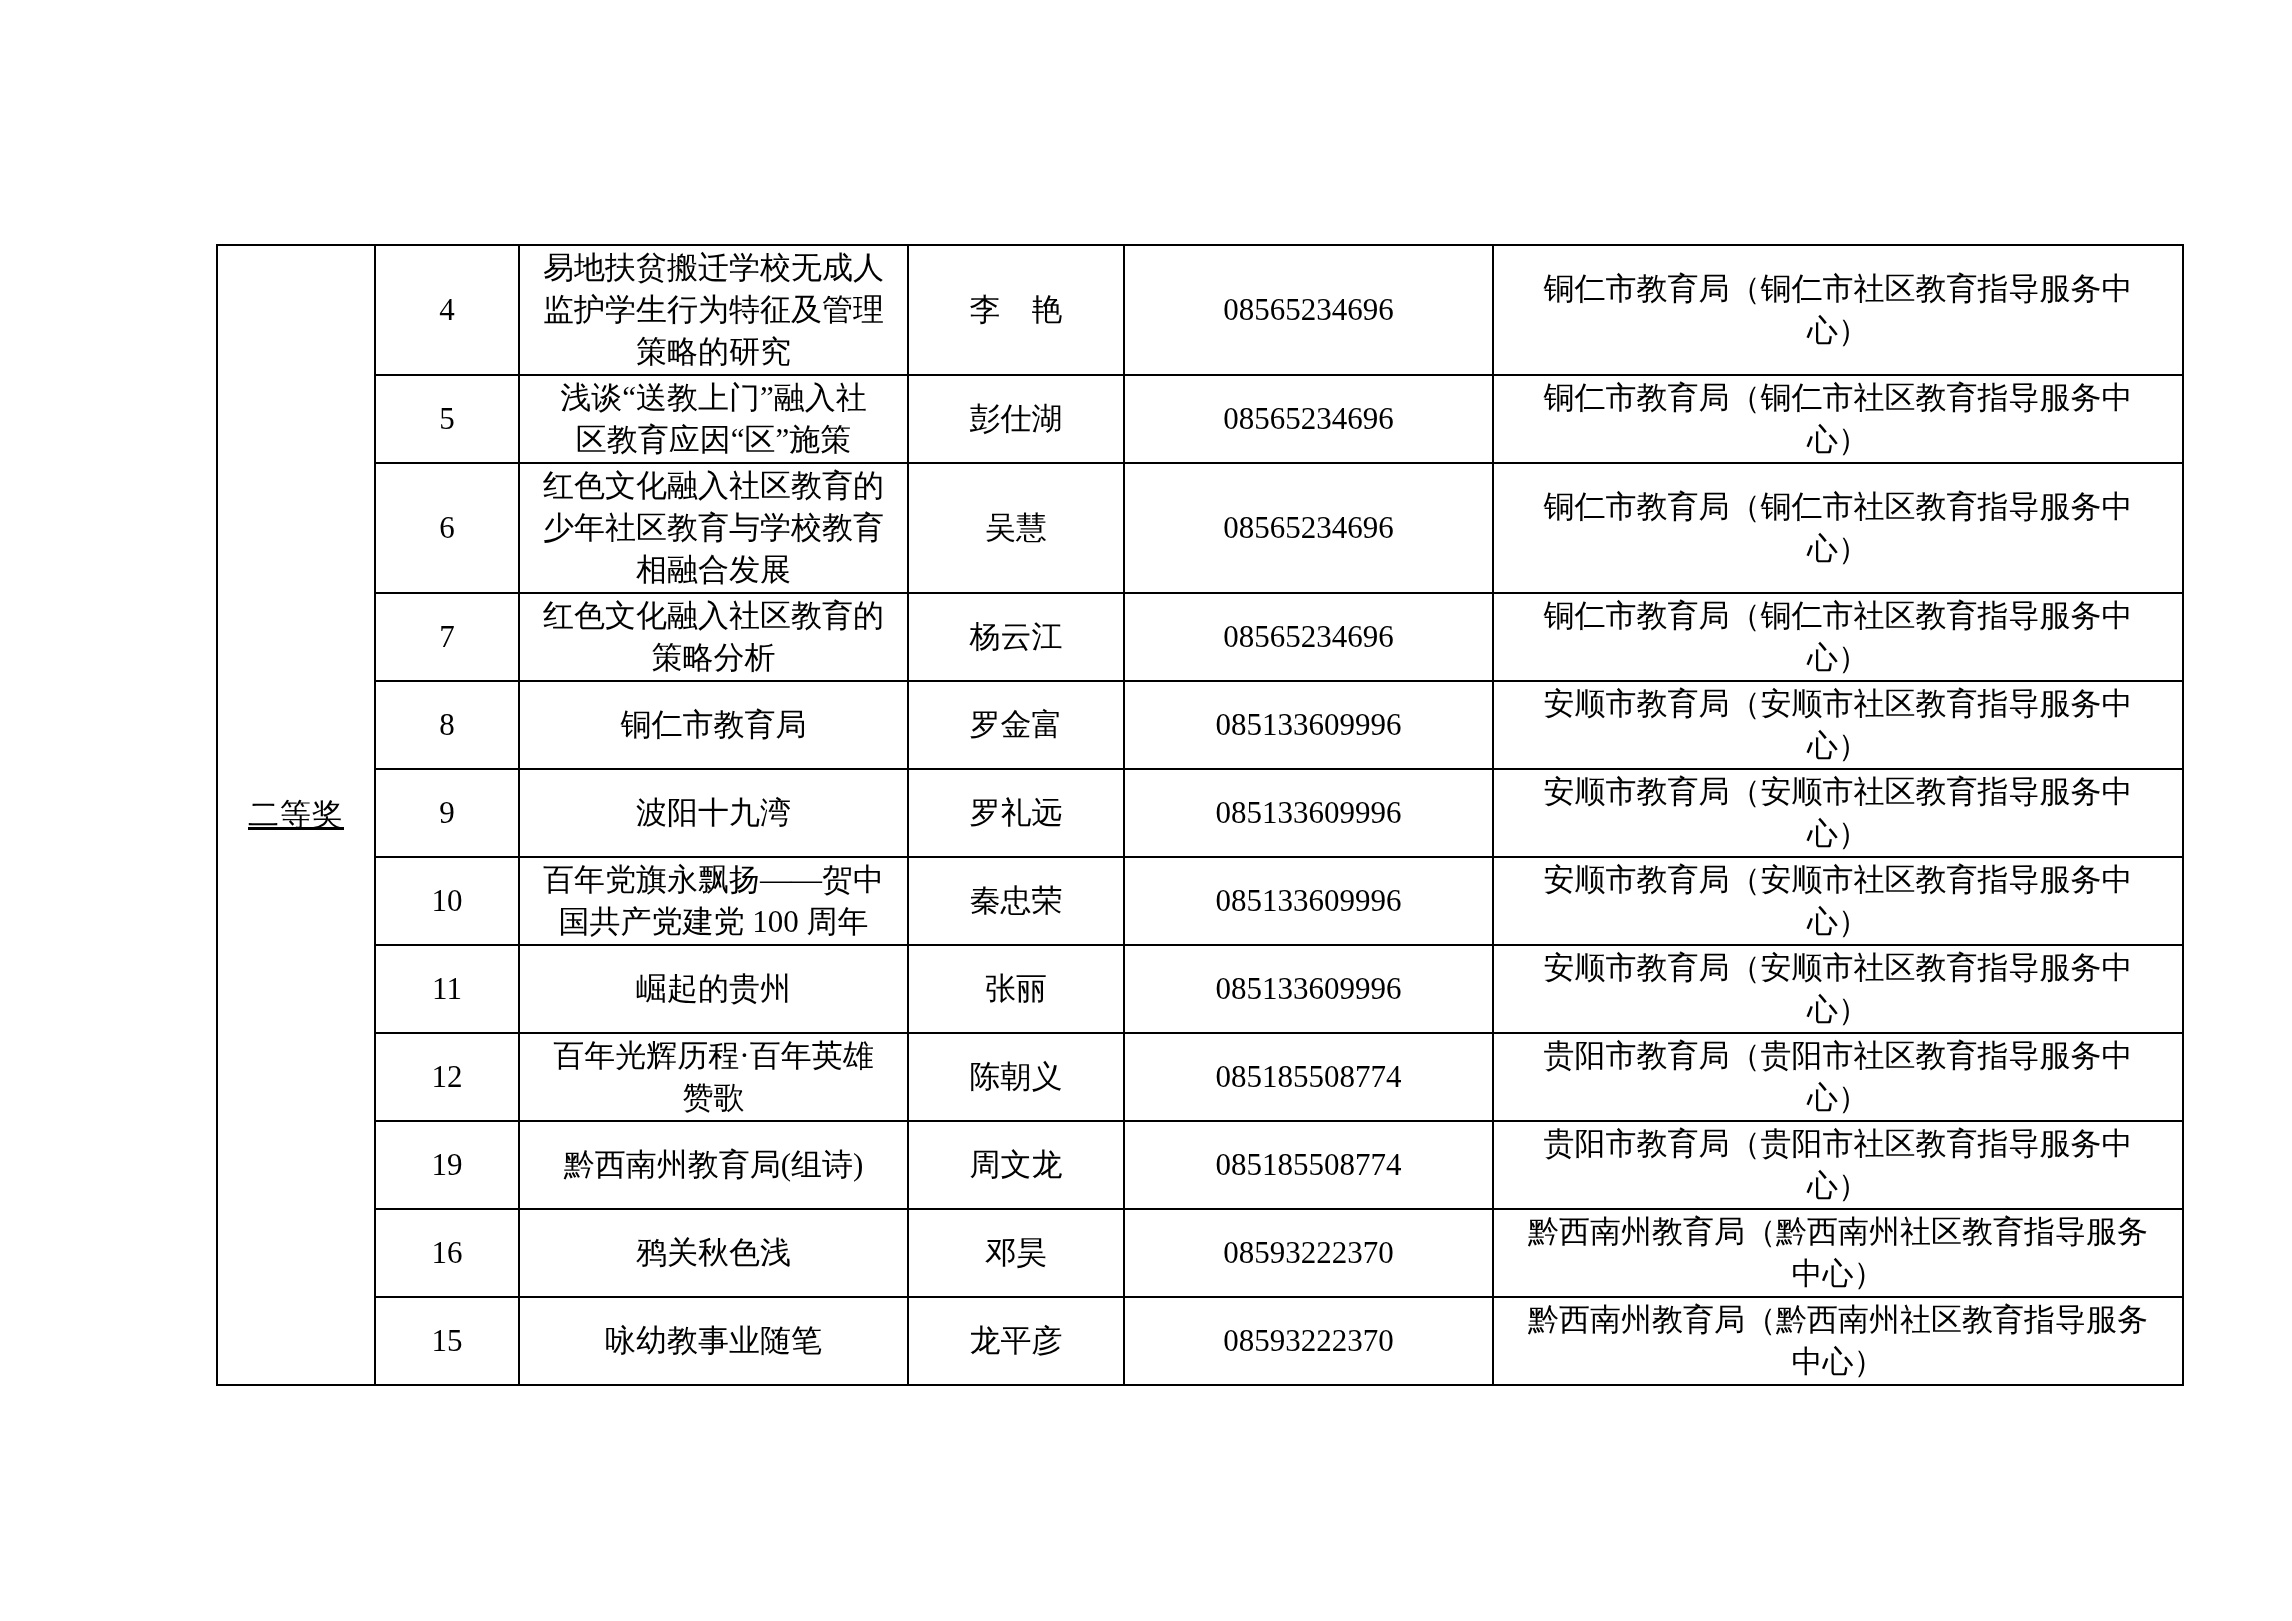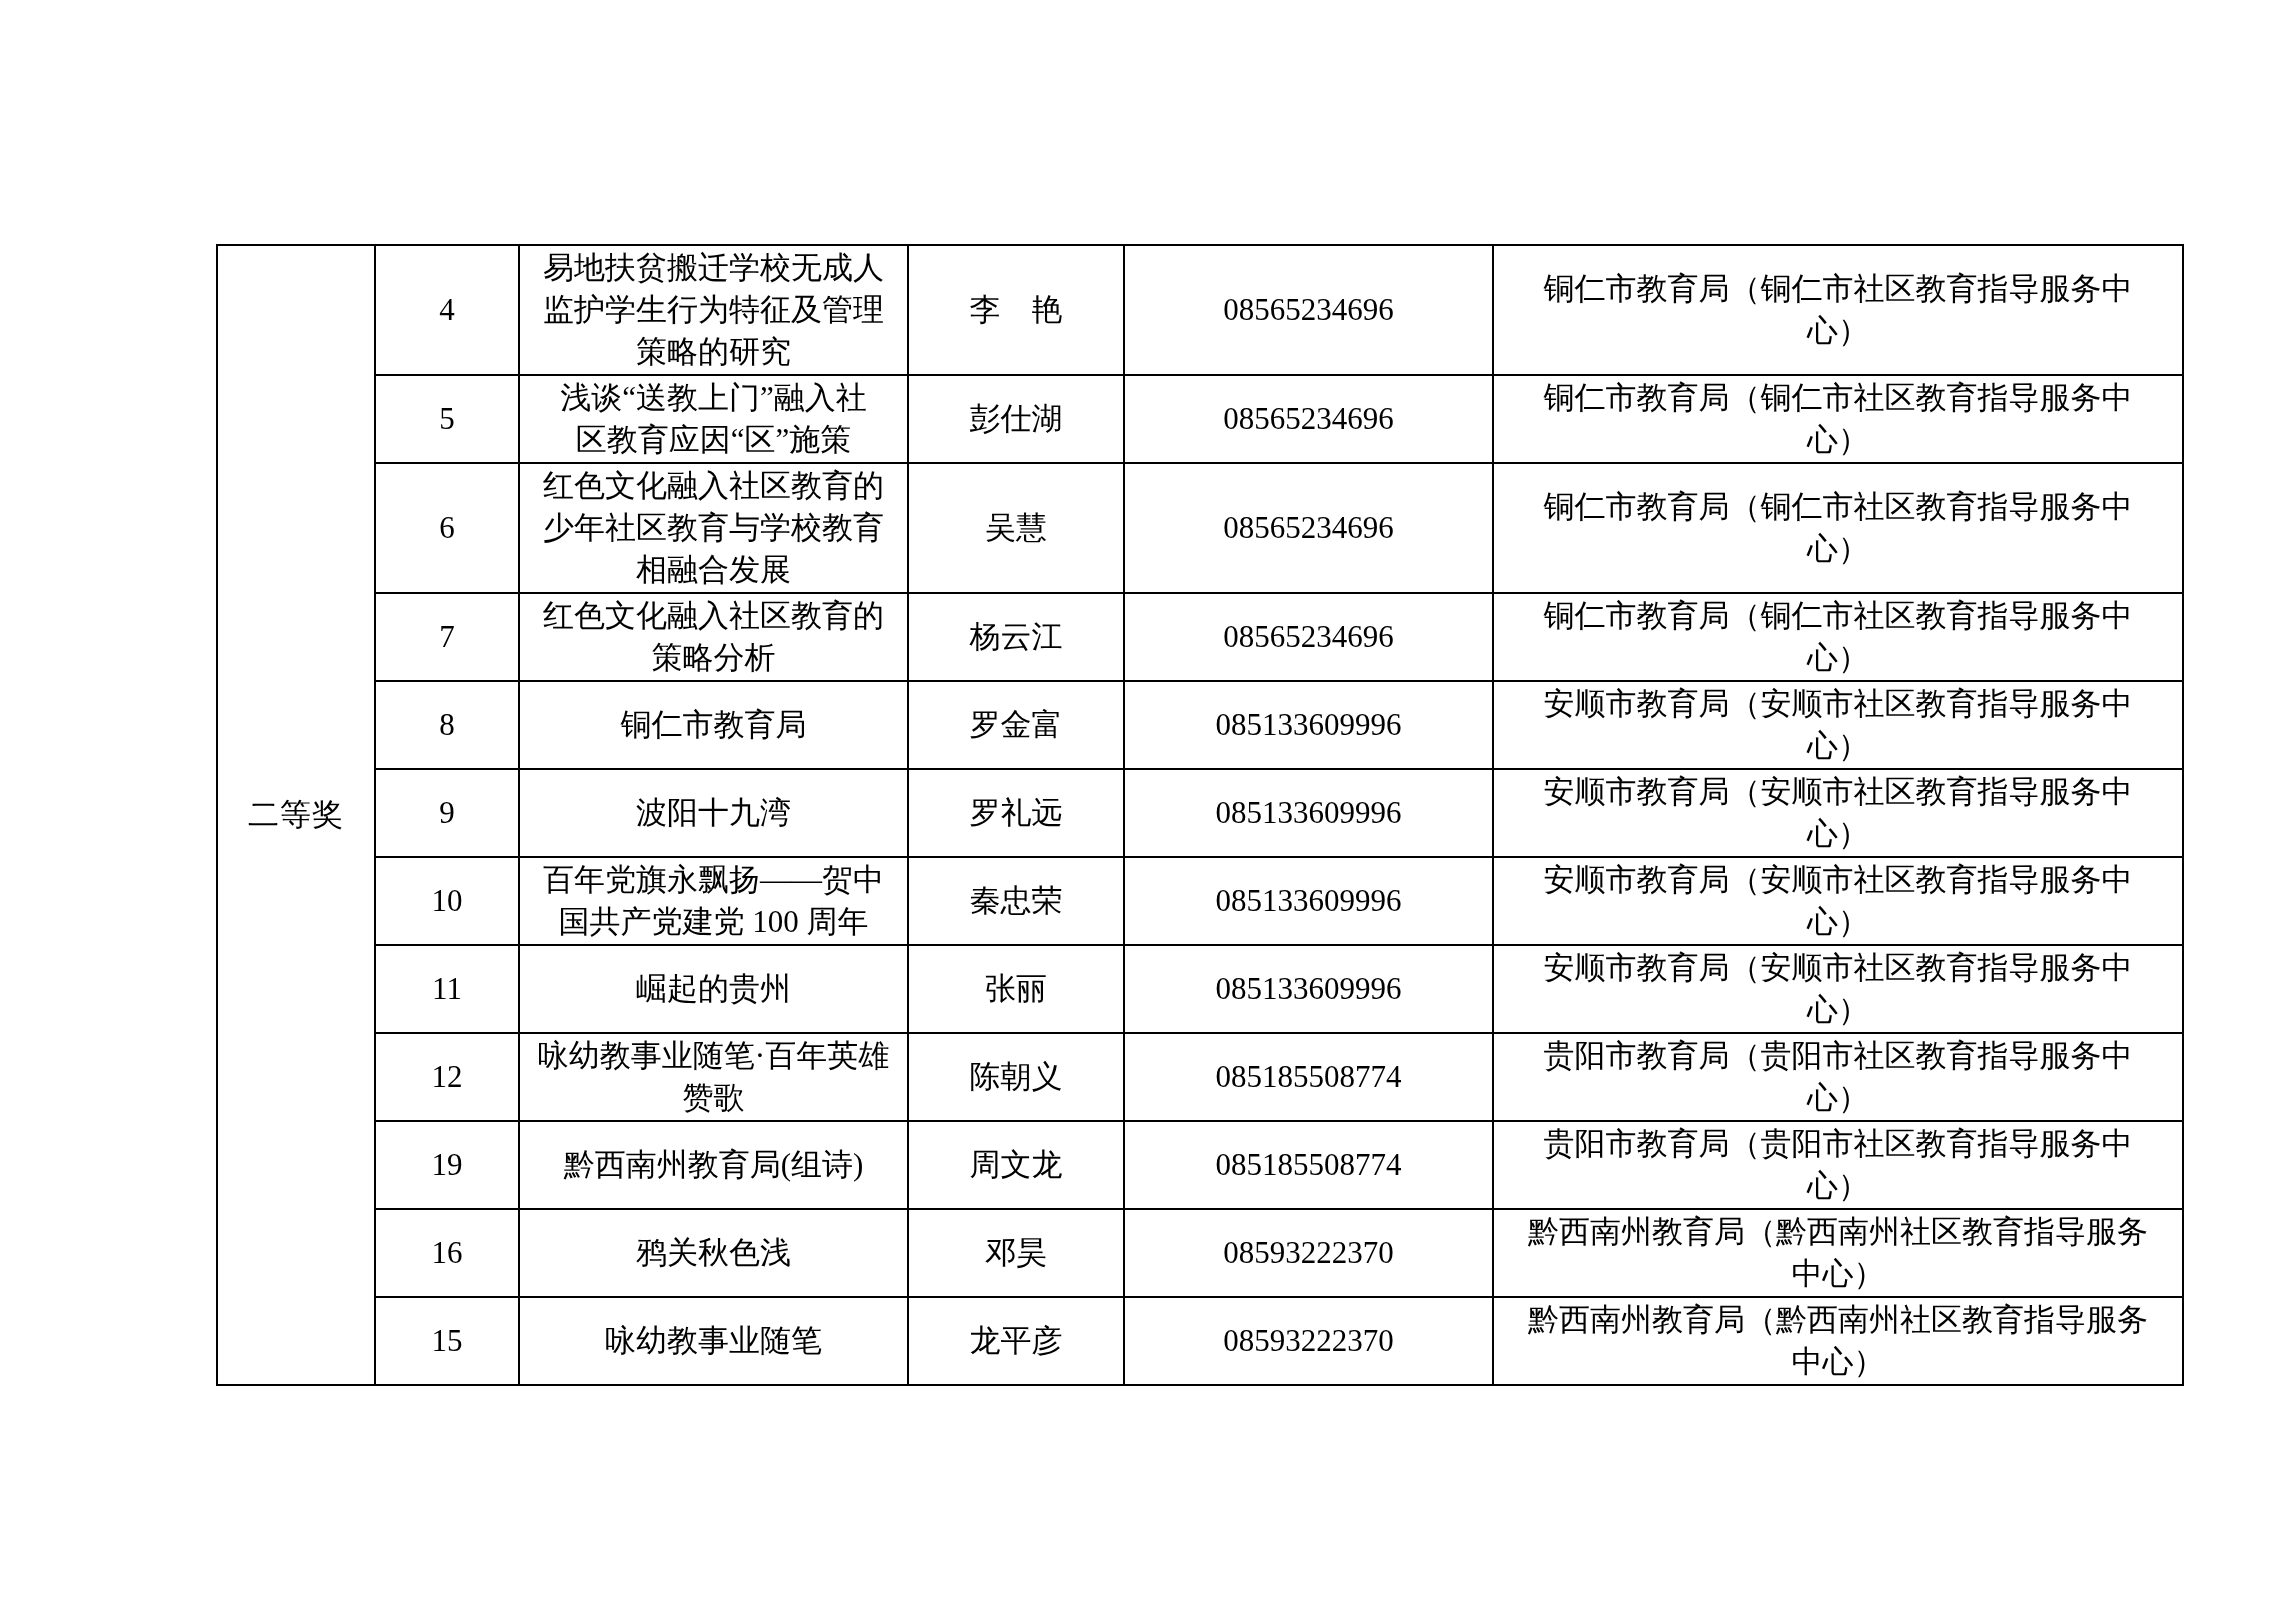--- a/index.html
+++ b/index.html
@@ -29,20 +29,21 @@
     text-align: center;
     vertical-align: middle;
     font-size: 31px;
     line-height: 42px;
     padding: 1px 5.9px;
     overflow: hidden;
   }
   td.award-cell {
     font-size: 31px;
     letter-spacing: 1px;
+    text-decoration: underline;
   }
   td.title-cell, td.org-cell {
     white-space: pre-line;
   }
   td.no-cell, td.phone-cell {
     font-family: "Liberation Serif", "DejaVu Serif", serif;
   }
 </style>
 </head>
 <body>
@@ -125,21 +126,21 @@
         <tr>
           <td class="no-cell">11</td>
           <td class="title-cell">崛起的贵州</td>
           <td class="name-cell">张丽</td>
           <td class="phone-cell">085133609996</td>
           <td class="org-cell">安顺市教育局（安顺市社区教育指导服务中
 心）</td>
         </tr>
         <tr>
           <td class="no-cell">12</td>
-          <td class="title-cell">咏幼教事业随笔·百年英雄
+          <td class="title-cell">百年光辉历程·百年英雄
 赞歌</td>
           <td class="name-cell">陈朝义</td>
           <td class="phone-cell">085185508774</td>
           <td class="org-cell">贵阳市教育局（贵阳市社区教育指导服务中
 心）</td>
         </tr>
         <tr>
           <td class="no-cell">19</td>
           <td class="title-cell">黔西南州教育局(组诗)</td>
           <td class="name-cell">周文龙</td>

